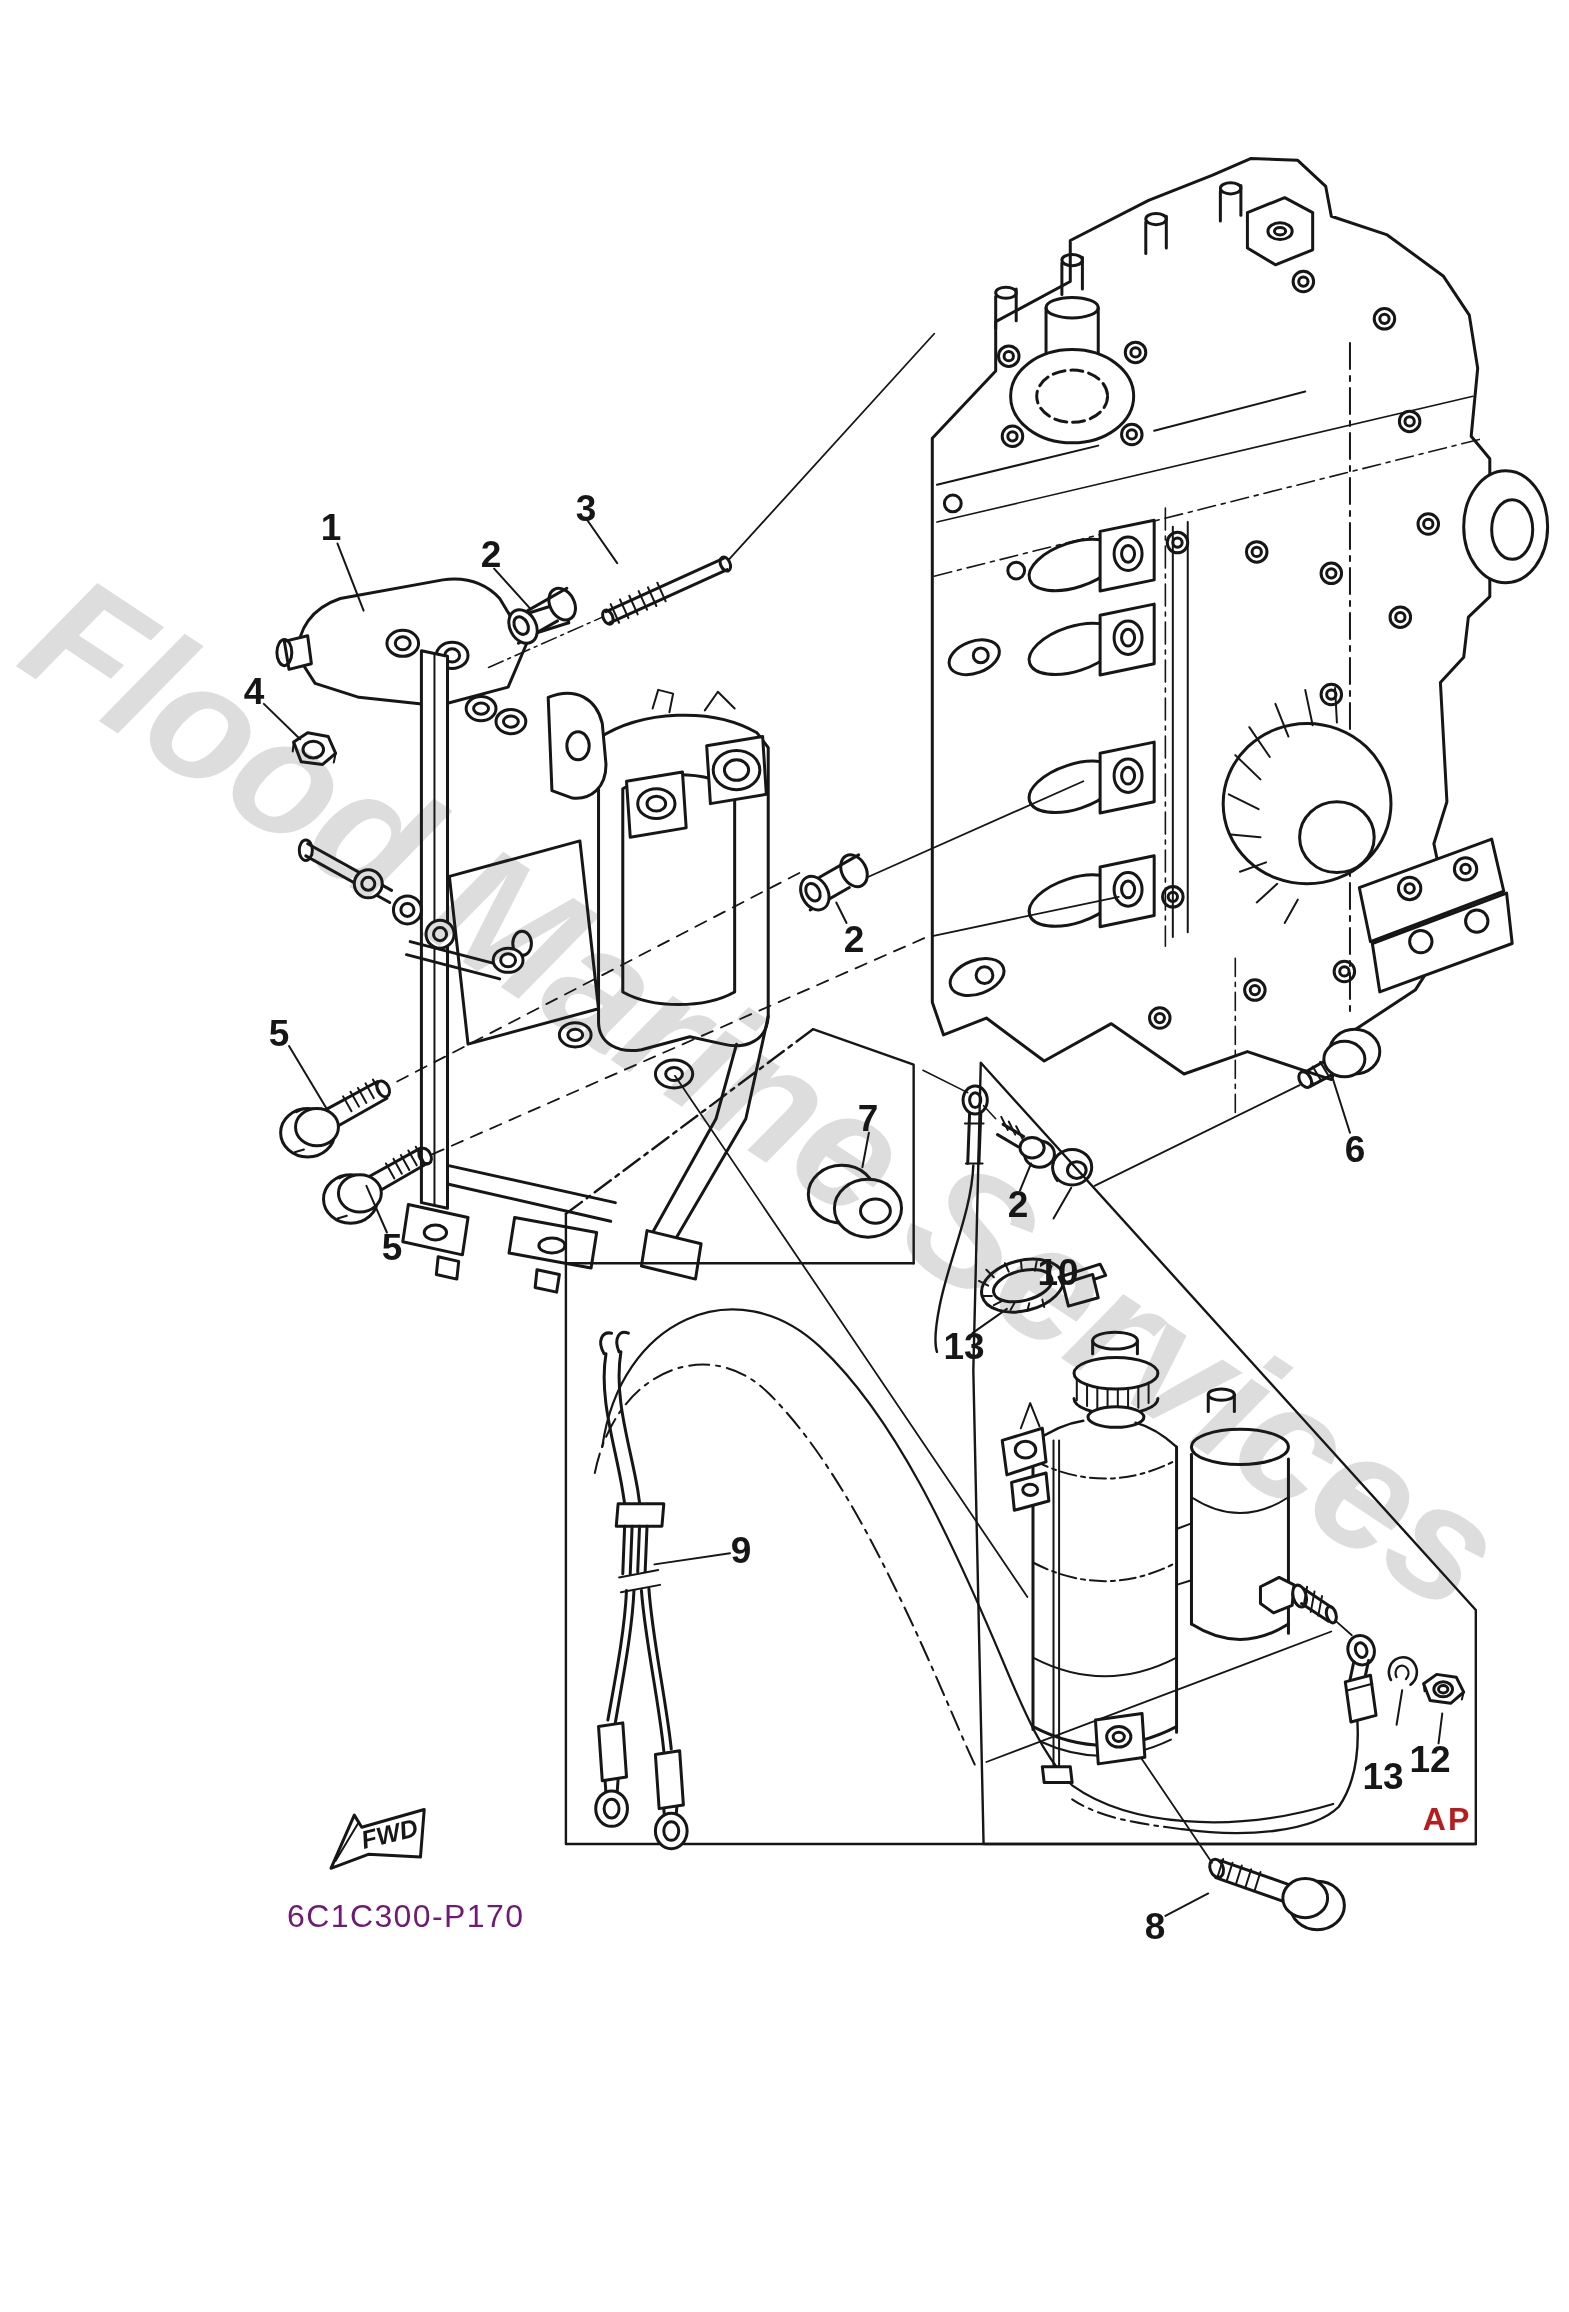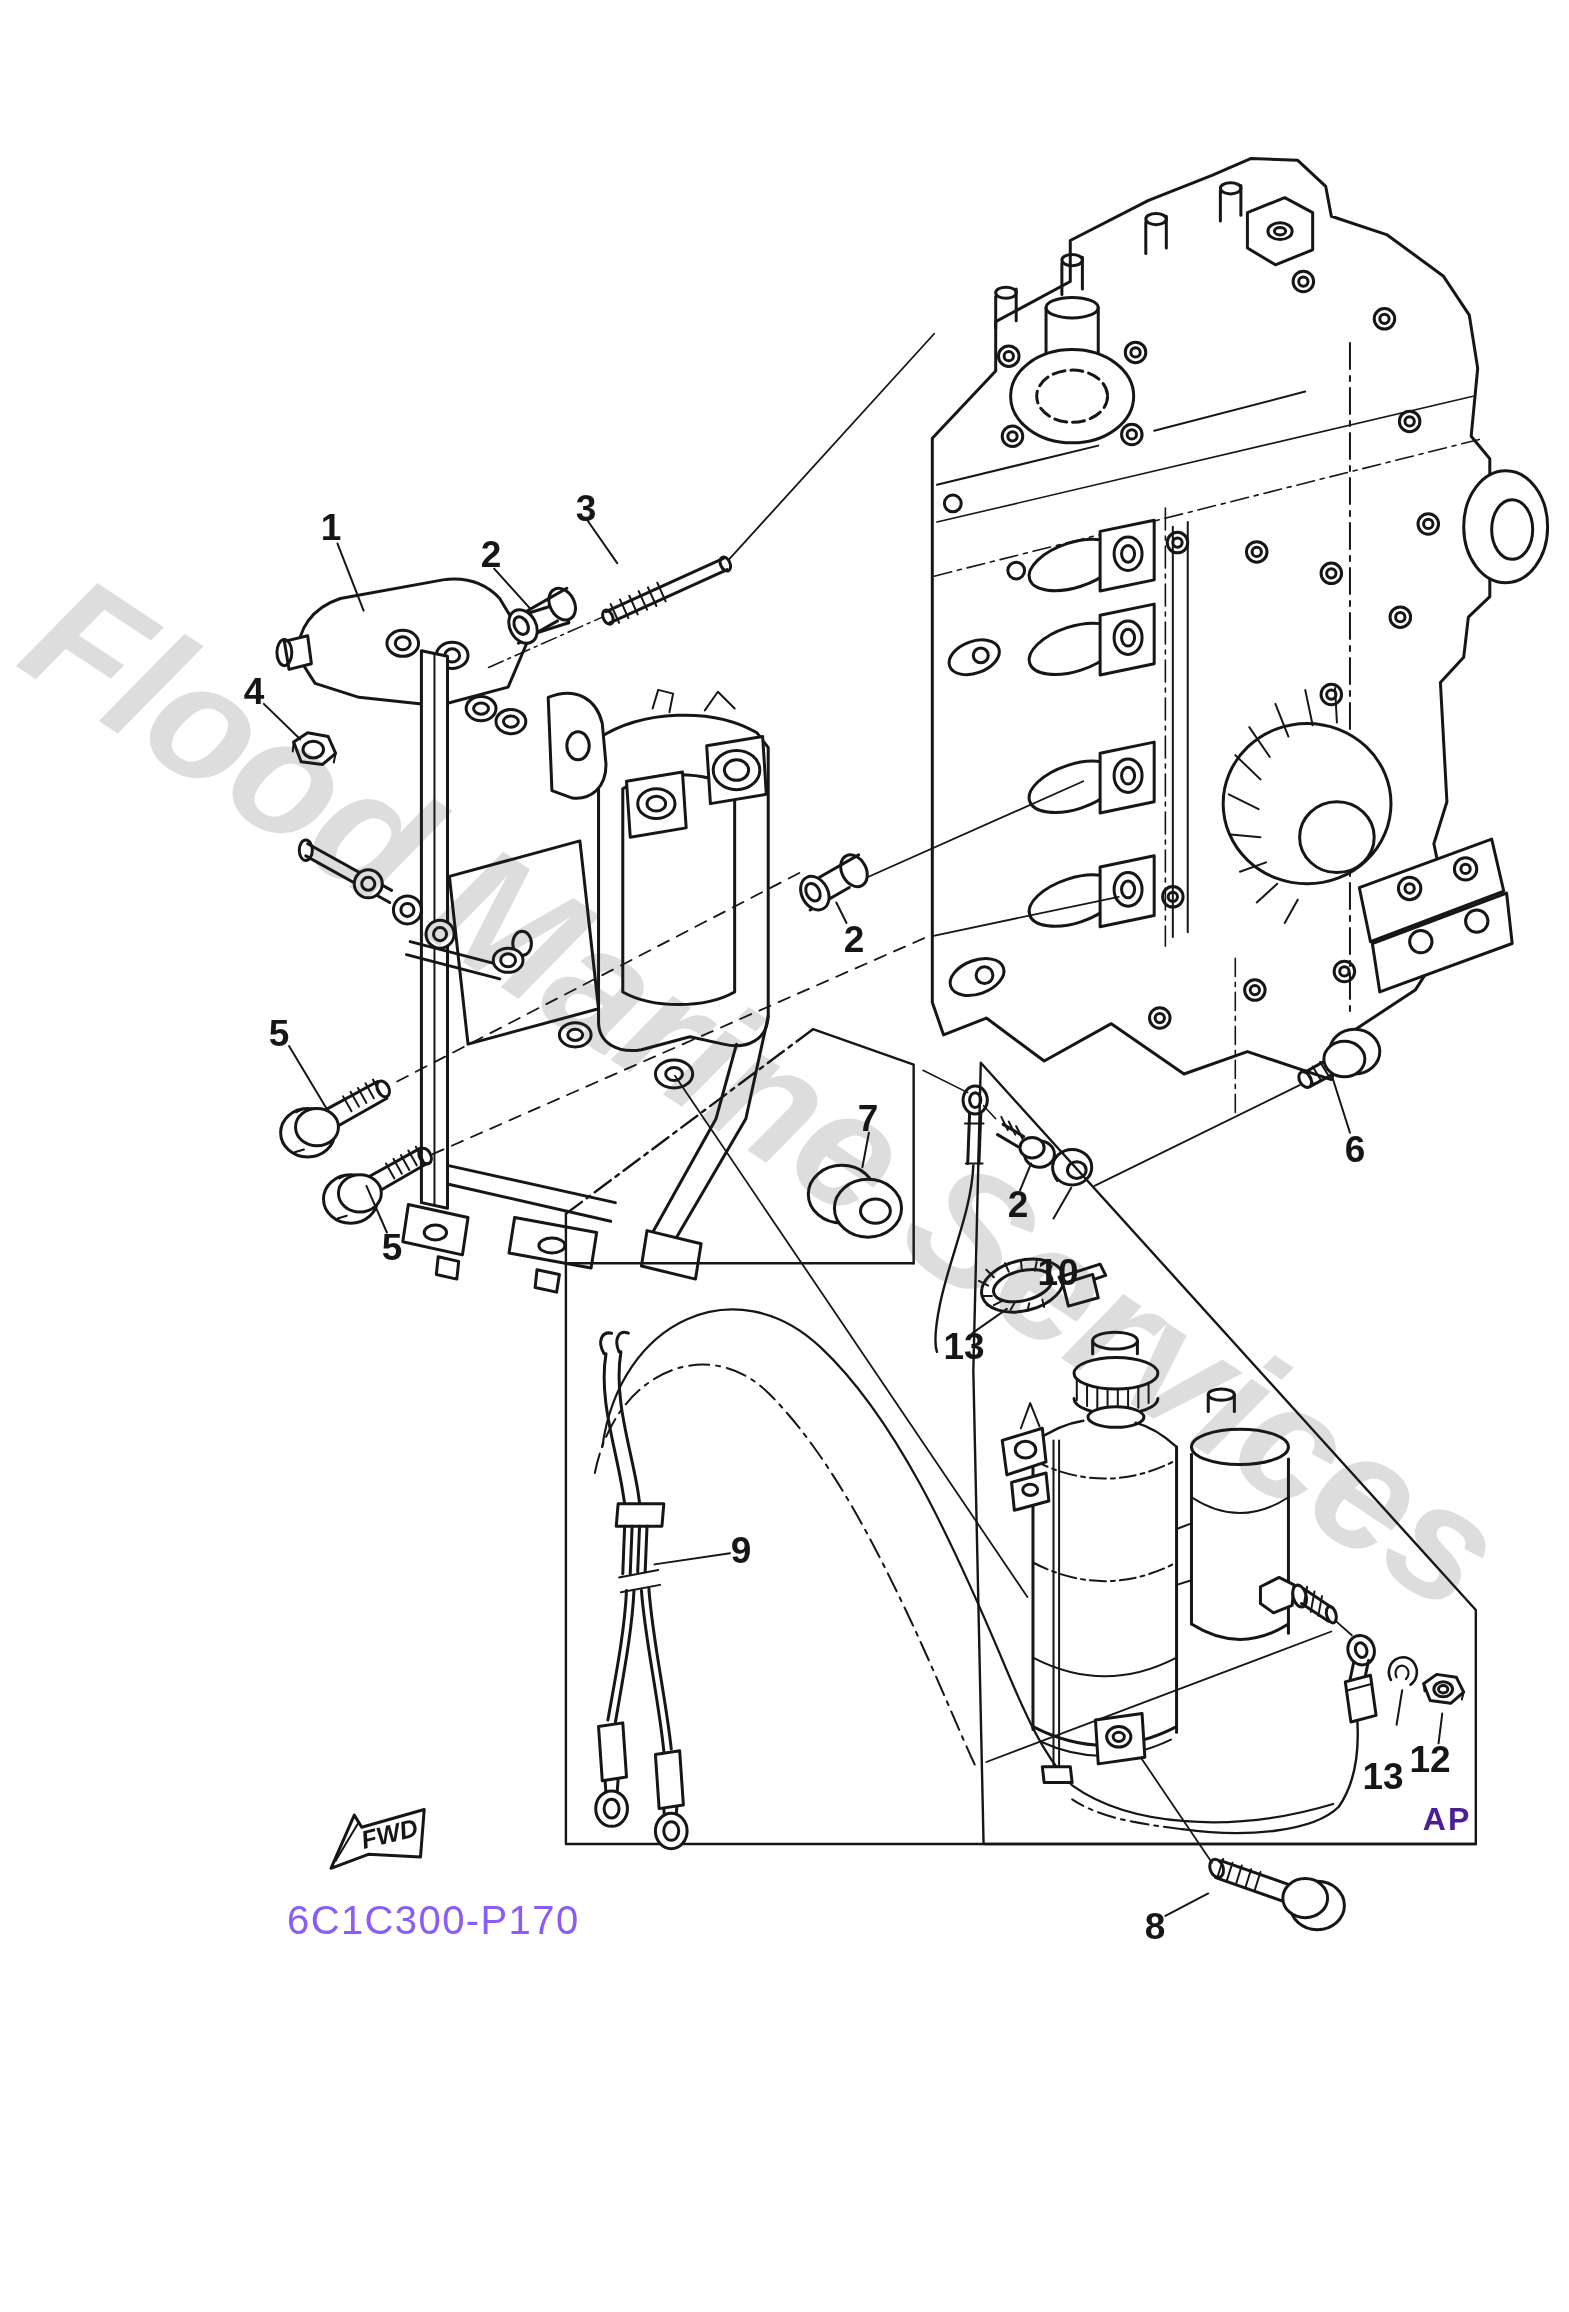--- a/index.html
+++ b/index.html
@@ -1,24 +1,24 @@
 <!DOCTYPE html>
 <html style="font-size:15px"><head>
 <meta charset="utf-8">
 <style>
   html,body{margin:0;padding:0;background:#fff;}
   .page{position:relative;width:1570px;height:2313px;background:#ffffff;overflow:hidden;
         font-family:"Liberation Sans",sans-serif;}
   .artwork{position:absolute;left:0;top:0;width:1570px;height:2313px;}
   .callout{position:absolute;transform:translate(-50%,-50%);font-family:"Liberation Sans",sans-serif;
            font-size:37px;font-weight:700;color:#161616;line-height:1;white-space:nowrap;}
-  .code-label{position:absolute;left:287px;top:1898px;font-size:40px;font-weight:400;
-              letter-spacing:1.4px;color:#8b5cf6;}
+  .code-label{position:absolute;left:287px;top:1898px;font-size:32px;font-weight:400;
+              letter-spacing:1.4px;color:#701a75;}
   .ap-label{position:absolute;transform:translate(-50%,-50%);left:1447px;top:1819px;
-            font-size:32px;font-weight:700;letter-spacing:1.9px;color:#4c1d95;}
+            font-size:32px;font-weight:700;letter-spacing:1.9px;color:#b91c1c;}
   .watermark{position:absolute;left:45px;top:522px;width:2237px;
              transform:rotate(33.5deg);transform-origin:0 50%;
              font-size:166px;font-weight:700;font-style:italic;letter-spacing:-1.9px;
              color:rgba(45,45,45,0.16);white-space:nowrap;pointer-events:none;}
   svg *{vector-effect:non-scaling-stroke;}
 </style>
 </head>
 <body>
 
 <div class="page">

